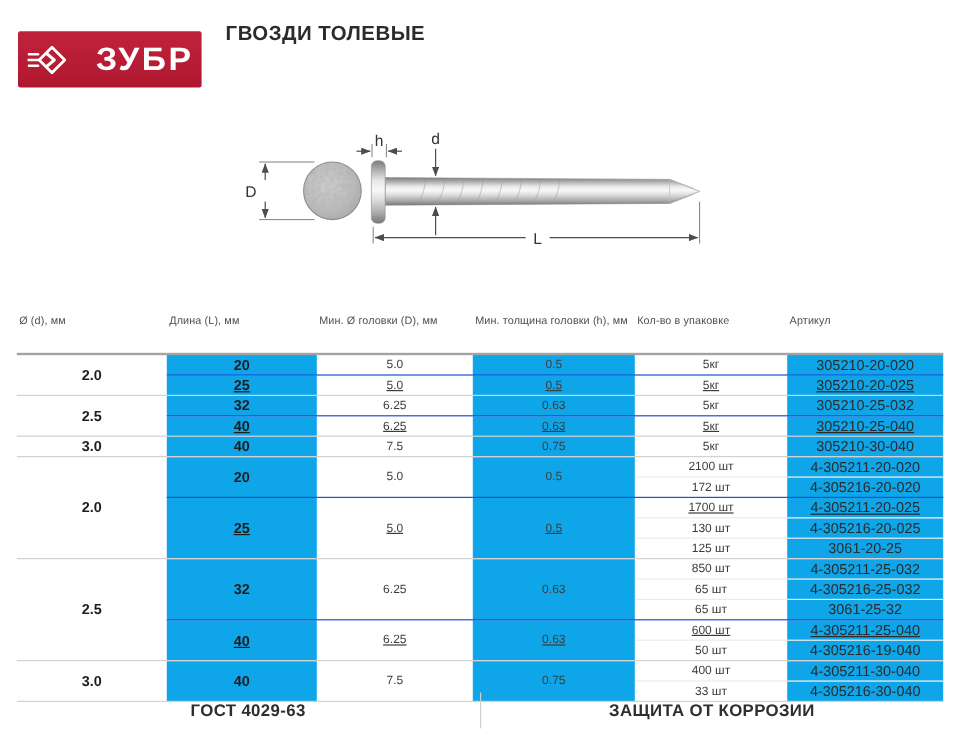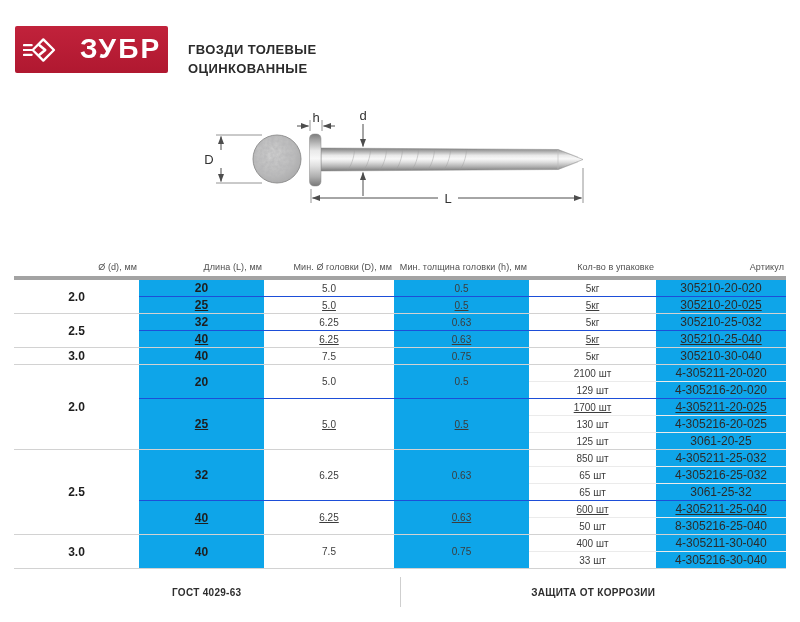--- a/index.html
+++ b/index.html
@@ -12,55 +12,55 @@
   .logo-box {
     position:absolute; left:15px; top:26px; width:153px; height:47px;
     background:linear-gradient(180deg,#c1223b 0%, #b01830 100%);
     border-radius:2px; display:flex; align-items:center; padding:0 10px 0 8px;gap:20px;
   }
   .logo-text {
     color:#fff; font-weight:bold; font-size:27px; letter-spacing:2px;
     line-height:1; margin-left:4px; transform:scaleX(1.04); transform-origin:left center;
   }
   .page-title {
-    position:absolute; left:188px; top:40px;
-    font-size:13px; font-weight:bold; letter-spacing:.4px;
+    position:absolute; left:188px; top:18px;
+    font-size:17px; font-weight:bold; letter-spacing:.4px;
     line-height:19px; color:#2b2b2b;
   }
   
   .diagram-svg { position:absolute; left:0; top:0; width:800px; height:240px; pointer-events:none; }
   
   .spec-table {
     position:absolute; left:14px; top:258px; width:772px;
     border-collapse:collapse; table-layout:fixed;
     border-bottom:1px solid #d2d2d2;
   }
   .spec-table th {
-    font-size:9px; font-weight:normal; color:#4f4f4f; text-align:right;
-    padding:4px 2px 4px; background:#fff; border-bottom:4px solid #a3a3a3;
+    font-size:9px; font-weight:normal; color:#4f4f4f; text-align:left;
+    padding:4px 2px 22px; background:#fff; border-bottom:2px solid #a3a3a3;
     letter-spacing:.1px; white-space:nowrap; overflow:hidden;
   }
   .spec-table td {
     text-align:center; vertical-align:middle; height:17px; padding:1px 2px;
     font-size:10px; color:#3c3c3c;
   }
   .spec-table td.shaded { background:#0ea5e9; }
   .spec-table td.big { font-size:12px; font-weight:bold; color:#1e1e1e; }
   .spec-table td.sku { font-size:12px; color:#2b2b2b; }
   tr.group-start td { border-top:1px solid #d2d2d2; }
   tr.len-start td   { border-top:1px solid #1d4ed8;text-decoration:underline; }
   tr.pack-row td    { border-top:1px solid #ebebeb; }
   
   .footer-strip {
     position:absolute; left:14px; top:577px; width:772px; height:30px;
     display:flex; align-items:stretch;
   }
   .footer-cell {
     flex:1; display:flex; align-items:center; justify-content:center;
-    font-size:10px; font-weight:bold; letter-spacing:.3px; color:#2e2e2e;
+    font-size:14px; font-weight:bold; letter-spacing:.3px; color:#2e2e2e;
     white-space:nowrap;
   }
   .footer-cell + .footer-cell { border-left:1px solid #cfcfcf; }
 </style>
 </head>
 <body>
 
 <div class="logo-box">
   <svg width="36" height="36" viewBox="0 0 34 34">
     <g stroke="#fff" fill="none" stroke-linecap="round">
@@ -69,21 +69,20 @@
       <line x1="1" y1="22" x2="9" y2="22" stroke-width="2.2"></line>
       <path d="M21,6 L32,17 L21,28 L10,17 Z" stroke-width="2.4" stroke-linejoin="round"></path>
       <path d="M17,12 L23,17 L17,22" stroke-width="2.6" stroke-linejoin="round"></path>
     </g>
   </svg>
   <div class="logo-text">ЗУБР</div>
 </div>
 
 <div class="page-title">
   <div>ГВОЗДИ ТОЛЕВЫЕ</div>
-  <div>ОЦИНКОВАННЫЕ</div>
 </div>
 
 <svg class="diagram-svg" viewBox="0 0 800 240">
   <defs>
     <radialGradient id="headGrad" cx="42%" cy="40%" r="75%">
       <stop offset="0%" stop-color="#d6d6d6"></stop>
       <stop offset="60%" stop-color="#bdbdbd"></stop>
       <stop offset="100%" stop-color="#989898"></stop>
     </radialGradient>
     <linearGradient id="metal" x1="0" y1="0" x2="0" y2="1">
@@ -217,21 +216,21 @@
       </tr>
       <tr class="group-start">
         <td class="big" rowspan="5">2.0</td>
         <td class="big shaded" rowspan="2">20</td>
         <td class="" rowspan="2">5.0</td>
         <td class="shaded" rowspan="2">0.5</td>
         <td class="">2100 шт</td>
         <td class="sku shaded">4-305211-20-020</td>
       </tr>
       <tr class="pack-row">
-        <td class="">129 шт</td>
+        <td class="">172 шт</td>
         <td class="sku shaded">4-305216-20-020</td>
       </tr>
       <tr class="len-start">
         <td class="big shaded" rowspan="3">25</td>
         <td class="" rowspan="3">5.0</td>
         <td class="shaded" rowspan="3">0.5</td>
         <td class="">1700 шт</td>
         <td class="sku shaded">4-305211-20-025</td>
       </tr>
       <tr class="pack-row">
@@ -260,21 +259,21 @@
       </tr>
       <tr class="len-start">
         <td class="big shaded" rowspan="2">40</td>
         <td class="" rowspan="2">6.25</td>
         <td class="shaded" rowspan="2">0.63</td>
         <td class="">600 шт</td>
         <td class="sku shaded">4-305211-25-040</td>
       </tr>
       <tr class="pack-row">
         <td class="">50 шт</td>
-        <td class="sku shaded">8-305216-25-040</td>
+        <td class="sku shaded">4-305216-19-040</td>
       </tr>
       <tr class="group-start">
         <td class="big" rowspan="2">3.0</td>
         <td class="big shaded" rowspan="2">40</td>
         <td class="" rowspan="2">7.5</td>
         <td class="shaded" rowspan="2">0.75</td>
         <td class="">400 шт</td>
         <td class="sku shaded">4-305211-30-040</td>
       </tr>
       <tr class="pack-row">

